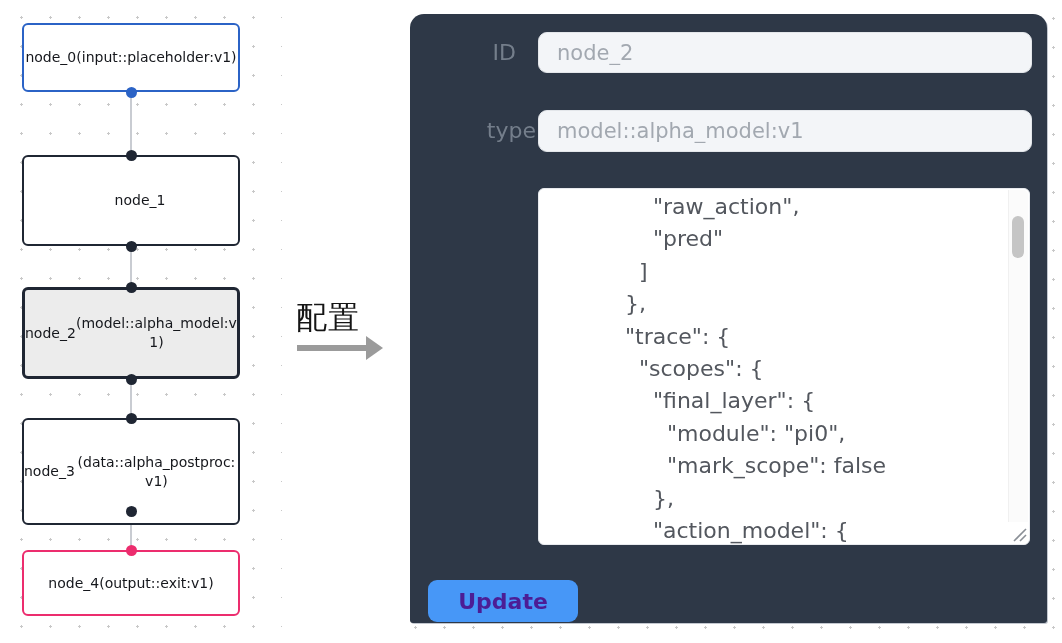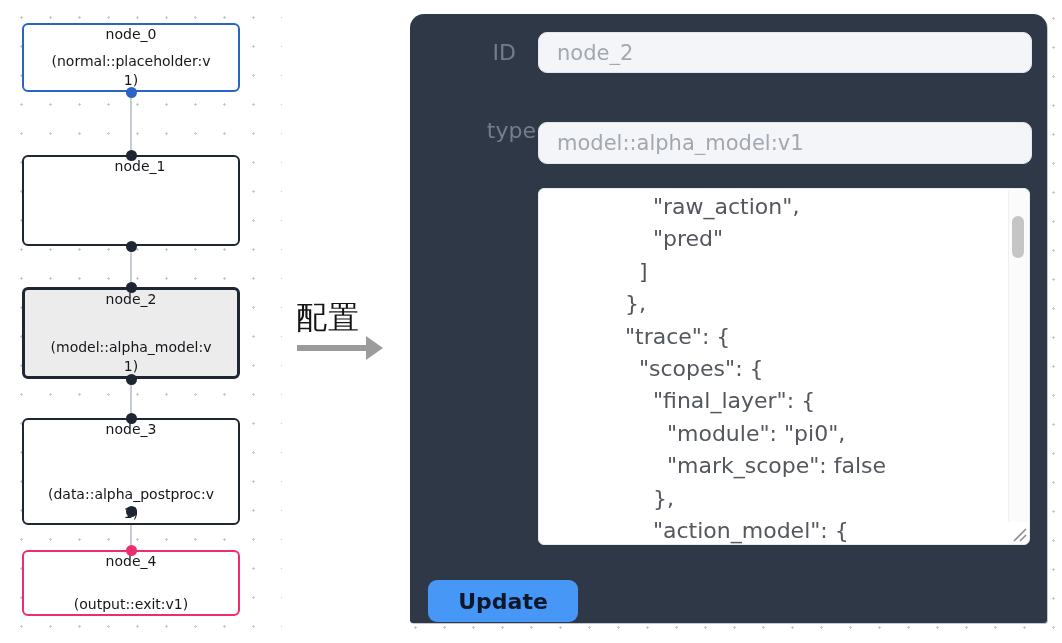--- a/index.html
+++ b/index.html
@@ -13,21 +13,21 @@
     background-image: radial-gradient(circle, #c8c8c8 1.2px, transparent 1.4px);
     background-size: 29px 29px;
   }
   #dots-left  { left:0;   width:282px; background-position: 7px 3px; }
   #dots-right { left:395px; width:667px; background-position: 6px 4px; }
 
   
   .node {
     position:absolute; left:22px; width:218px; box-sizing:border-box;
     background:#ffffff; border:2px solid #1f2633; border-radius:6px;
-    display:flex; flex-direction:column; align-items:center; justify-content:space-between;
+    display:flex; align-items:center; justify-content:center;
     text-align:center; font-size:14px; line-height:19px; color:#15171c;
     cursor:default;
   }
   .node .sub { max-width:170px; word-break:break-all; }
   #node-0 { top:23px;  height:69px; }
   #node-1 { top:155px; height:91px; }
   #node-2 { top:287px; height:92px; background:#ececec; border-width:3px; }
   #node-3 { top:418px; height:107px; }
   #node-4 { top:550px; height:66px; }
 
@@ -70,21 +70,21 @@
   #label-type   { top:104px;margin-left:20px; }
   #label-config { top:184px; }
 
   .pinput {
     position:absolute; left:128px; width:494px; height:41px; box-sizing:border-box;
     border:1px solid #e3e6ea; border-radius:9px; background:#f3f5f8;
     color:#a2a8b0; font-size:21px; padding:0 18px; outline:none;
     font-family:"DejaVu Sans", sans-serif;
   }
   #input-id   { top:18px; }
-  #input-type { top:108px; height:42px; }
+  #input-type { top:96px; height:42px; }
 
   #config-editor {
     position:absolute; left:128px; top:174px; width:492px; height:357px; box-sizing:border-box;
     background:#ffffff; border:1px solid #e8eaee; border-radius:6px; overflow:hidden;
   }
   #config-text {
     margin:0; padding:2px 16px; white-space:pre;
     font-family:"DejaVu Sans", sans-serif; font-size:22px; line-height:32.4px; color:#53575e;
   }
   #scroll-track {
@@ -93,39 +93,39 @@
   }
   #scroll-thumb {
     position:absolute; top:26px; left:3px; width:12px; height:42px;
     background:#c5c5c5; border-radius:6px;
   }
   #resize-handle { position:absolute; right:2px; bottom:2px; width:18px; height:18px; }
 
   #update-button {
     position:absolute; left:18px; top:566px; width:150px; height:42px;
     background:#4797f7; border:none; border-radius:9px;
-    color:#0f172a; font-size:22px; font-weight:600; font-family:"DejaVu Sans", sans-serif;
+    color:#4c1d95; font-size:22px; font-weight:600; font-family:"DejaVu Sans", sans-serif;
     cursor:pointer;
   }
 </style>
 </head>
 <body>
 
 <div class="dots" id="dots-left"></div>
 <div class="dots" id="dots-right"></div>
 
 <div>
   <div class="edge" id="edge-0"></div>
   <div class="edge" id="edge-1"></div>
   <div class="edge" id="edge-2"></div>
   <div class="edge" id="edge-3"></div>
 
   <div class="node" id="node-0" style="border-color: rgb(43, 99, 198);">
     <div class="title">node_0</div>
-    <div class="sub">(normal::placeholder:v1)</div>
+    <div class="sub">(input::placeholder:v1)</div>
   </div>
   <div class="node" id="node-1" style="border-color: rgb(31, 38, 51); padding-left: 18px;">
     <div class="title">node_1</div>
   </div>
   <div class="node" id="node-2" style="border-color: rgb(31, 38, 51);">
     <div class="title">node_2</div>
     <div class="sub">(model::alpha_model:v1)</div>
   </div>
   <div class="node" id="node-3" style="border-color: rgb(31, 38, 51);">
     <div class="title">node_3</div>

